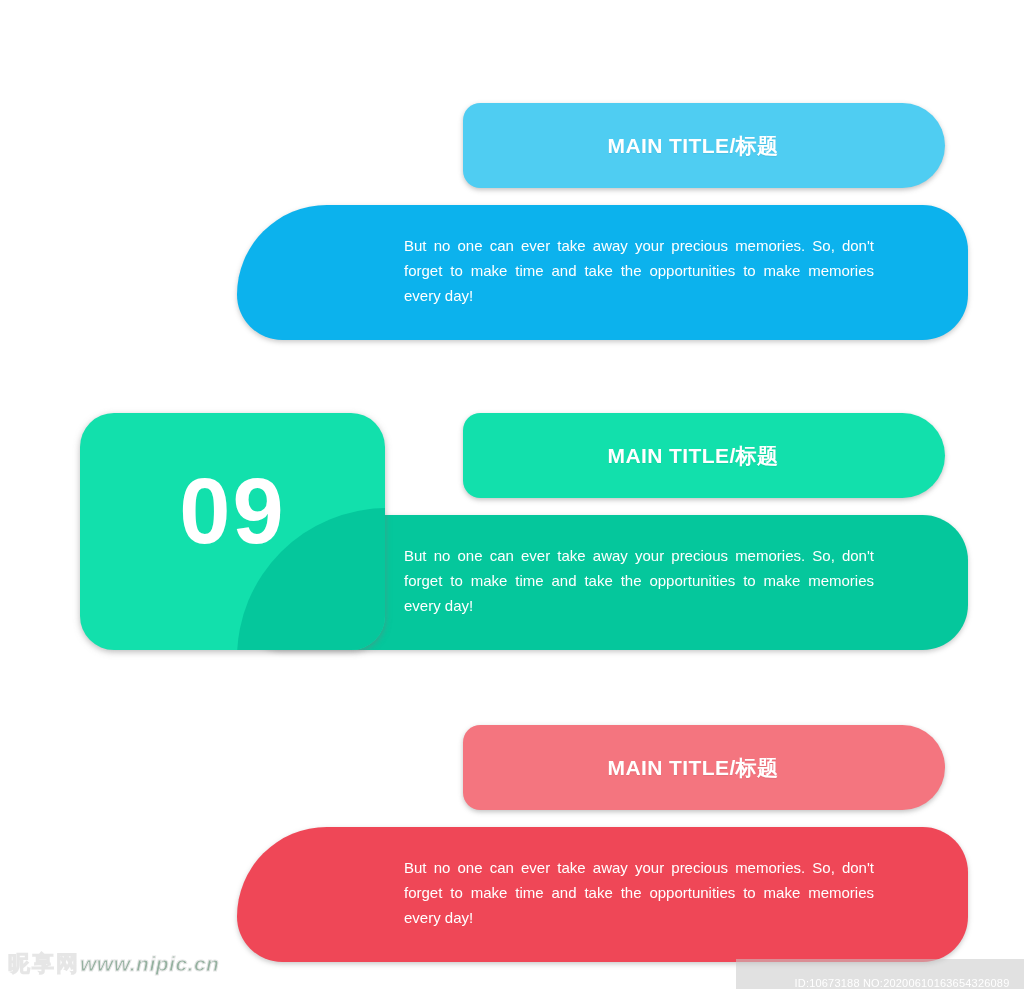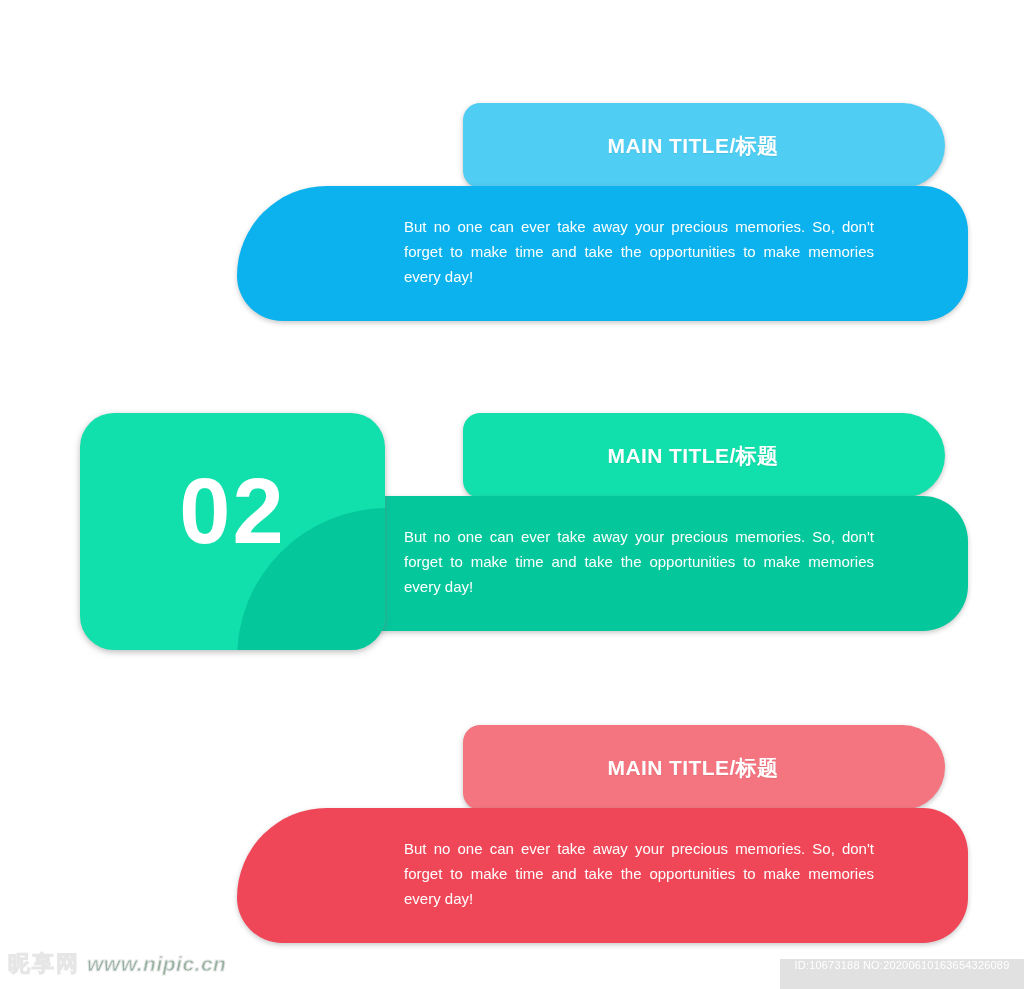--- a/index.html
+++ b/index.html
@@ -55,21 +55,21 @@
     font-weight: bold;
     letter-spacing: 0.4px;
     white-space: nowrap;
     text-shadow: 0 1px 1px rgba(0,0,0,0.07);
   }
 
   
   .body-panel {
     position: absolute;
     left: 237px;
-    top: 91px;
+    top: 110px;
     width: 731px;
     height: 135px;
     border-radius: 135px 68px 68px 68px;
     box-shadow: 0 2px 5px rgba(120,120,120,0.40);
     box-sizing: border-box;
   }
   .body-text {
     position: absolute;
     left: 167px;
     top: 28px;
@@ -114,21 +114,20 @@
     line-height: 1;
   }
 
   
   .footer-left {
     position: absolute;
     left: 8px;
     bottom: 10px;
     display: flex;
     align-items: center;
-    gap: 7px;
     opacity: 0.45;
   }
   .wm-cn {
     font-size: 22px;
     font-weight: bold;
     color: #ffffff;
     -webkit-text-stroke: 1px #c9c9c9;
     letter-spacing: 2px;
     font-family: "DejaVu Sans", sans-serif;
   }
@@ -141,22 +140,23 @@
     letter-spacing: 0.5px;
   }
   .footer-right {
     position: absolute;
     right: 0;
     bottom: 0;
     width: 244px;
     height: 30px;
     background: rgba(200,200,200,0.55);
     display: flex;
-    align-items: flex-start;
+    align-items: flex-end;
     justify-content: center;
+    padding-left: 44px;
   }
   .footer-right span {
     font-size: 11px;
     color: #ffffff;
     letter-spacing: 0.2px;
     font-family: "Liberation Sans", sans-serif;
   }
 </style>
 </head>
 <body style="background: rgb(255, 255, 255);">
@@ -174,21 +174,21 @@
 
   <div class="row row-2">
     <div class="title-pill" style="background: rgb(18, 224, 172);">
       <span class="title-text">MAIN TITLE/标题</span>
     </div>
     <div class="body-panel" style="background: rgb(5, 199, 156);">
       <div class="body-text">But no one can ever take away your precious memories. So, don't forget to make time and take the opportunities to make memories every day!</div>
     </div>
     <div class="num-card" style="background: rgb(18, 224, 172);">
       <div class="disc" style="background: rgb(5, 199, 156);"></div>
-      <div class="num-text">02</div>
+      <div class="num-text">09</div>
     </div>
   </div>
 
   <div class="row row-3">
     <div class="title-pill" style="background: rgb(244, 117, 127);">
       <span class="title-text">MAIN TITLE/标题</span>
     </div>
     <div class="body-panel" style="background: rgb(239, 71, 87);">
       <div class="body-text">But no one can ever take away your precious memories. So, don't forget to make time and take the opportunities to make memories every day!</div>
     </div>

